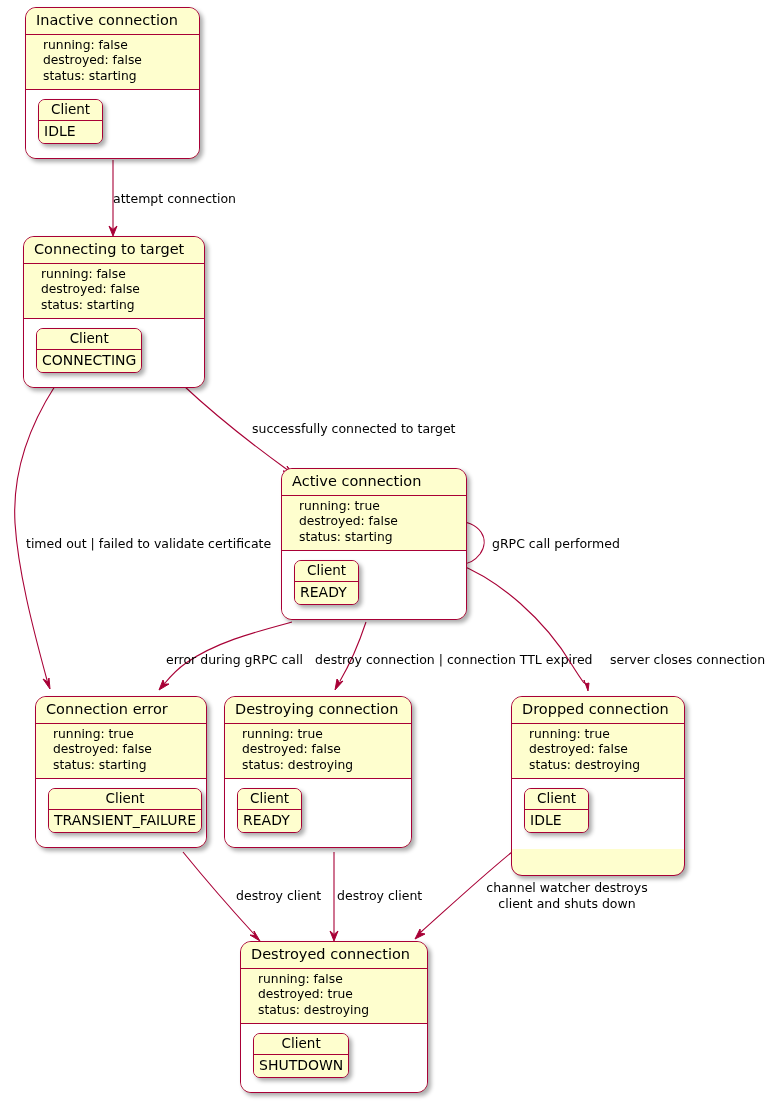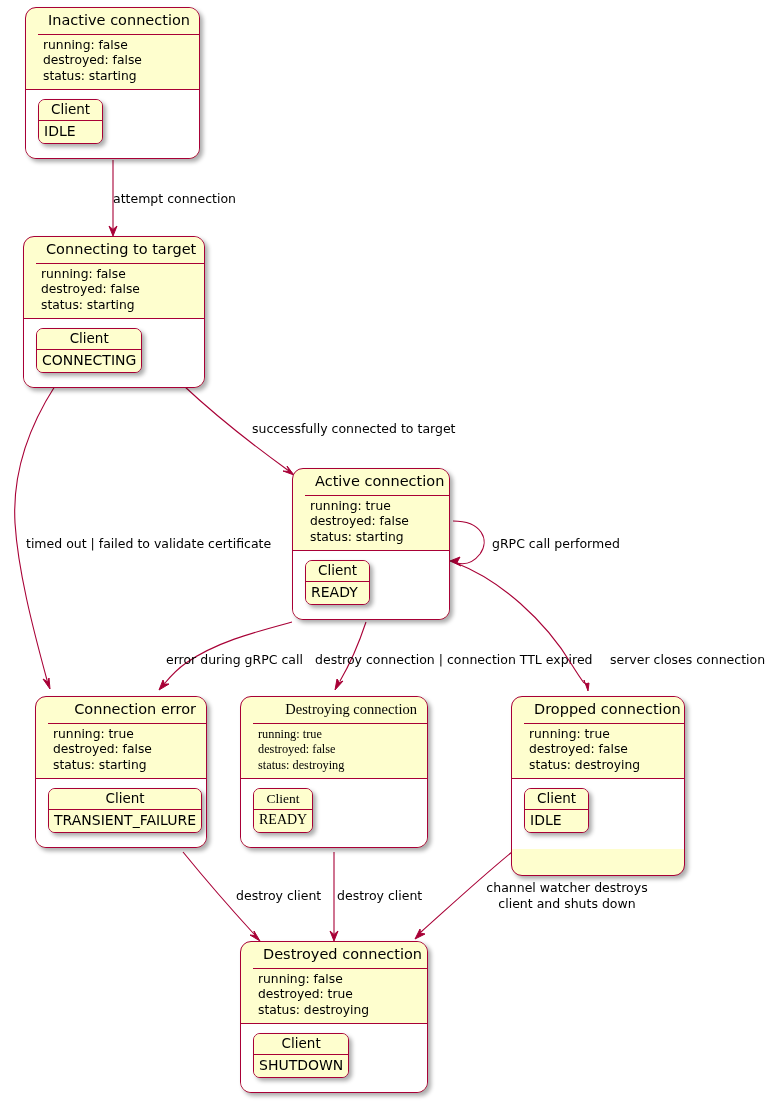--- a/index.html
+++ b/index.html
@@ -47,29 +47,28 @@
   .state-node {
     position: absolute;
     box-sizing: border-box;
     border: 1.4px solid #A80036;
     border-radius: 11px;
     background: #FEFECE;
     box-shadow: 3px 3px 4px rgba(0,0,0,0.33);
     overflow: hidden;
   }
   .state-title {
-    text-align: right;
+    text-align: left;
     font-size: 14.5px;
     color: #000000;
     padding: 4px 10px 5px 10px;
     background: #FEFECE;
     border-bottom: 1.4px solid #A80036;
     line-height: 1.15;
     white-space: nowrap;
-    margin-left: 12px;
   }
   .state-attrs {
     background: #FEFECE;
     border-bottom: 1.4px solid #A80036;
     padding: 3px 5px 4px 17px;
     font-size: 12.3px;
     color: #000000;
     line-height: 1.28;
   }
   .state-attrs div { white-space: nowrap; }
@@ -202,21 +201,21 @@
       <div>status: starting</div>
     </div>
     <div class="state-body">
       <div class="inner-node">
         <div class="inner-title">Client</div>
         <div class="inner-value">CONNECTING</div>
       </div>
     </div>
   </div>
 
-  <div class="state-node" style="left:292px; top:468px; width:158px; height:152px;">
+  <div class="state-node" style="left:281px; top:468px; width:186px; height:152px;">
     <div class="state-title">Active connection</div>
     <div class="state-attrs">
       <div>running: true</div>
       <div>destroyed: false</div>
       <div>status: starting</div>
     </div>
     <div class="state-body">
       <div class="inner-node">
         <div class="inner-title">Client</div>
         <div class="inner-value">READY</div>
@@ -232,21 +231,21 @@
       <div>status: starting</div>
     </div>
     <div class="state-body">
       <div class="inner-node">
         <div class="inner-title">Client</div>
         <div class="inner-value">TRANSIENT_FAILURE</div>
       </div>
     </div>
   </div>
 
-  <div class="state-node" style="left:240px; top:696px; width:188px; height:152px;font-family:Liberation Serif, serif;">
+  <div class="state-node" style="left:224px; top:696px; width:188px; height:152px;">
     <div class="state-title">Destroying connection</div>
     <div class="state-attrs">
       <div>running: true</div>
       <div>destroyed: false</div>
       <div>status: destroying</div>
     </div>
     <div class="state-body">
       <div class="inner-node">
         <div class="inner-title">Client</div>
         <div class="inner-value">READY</div>

